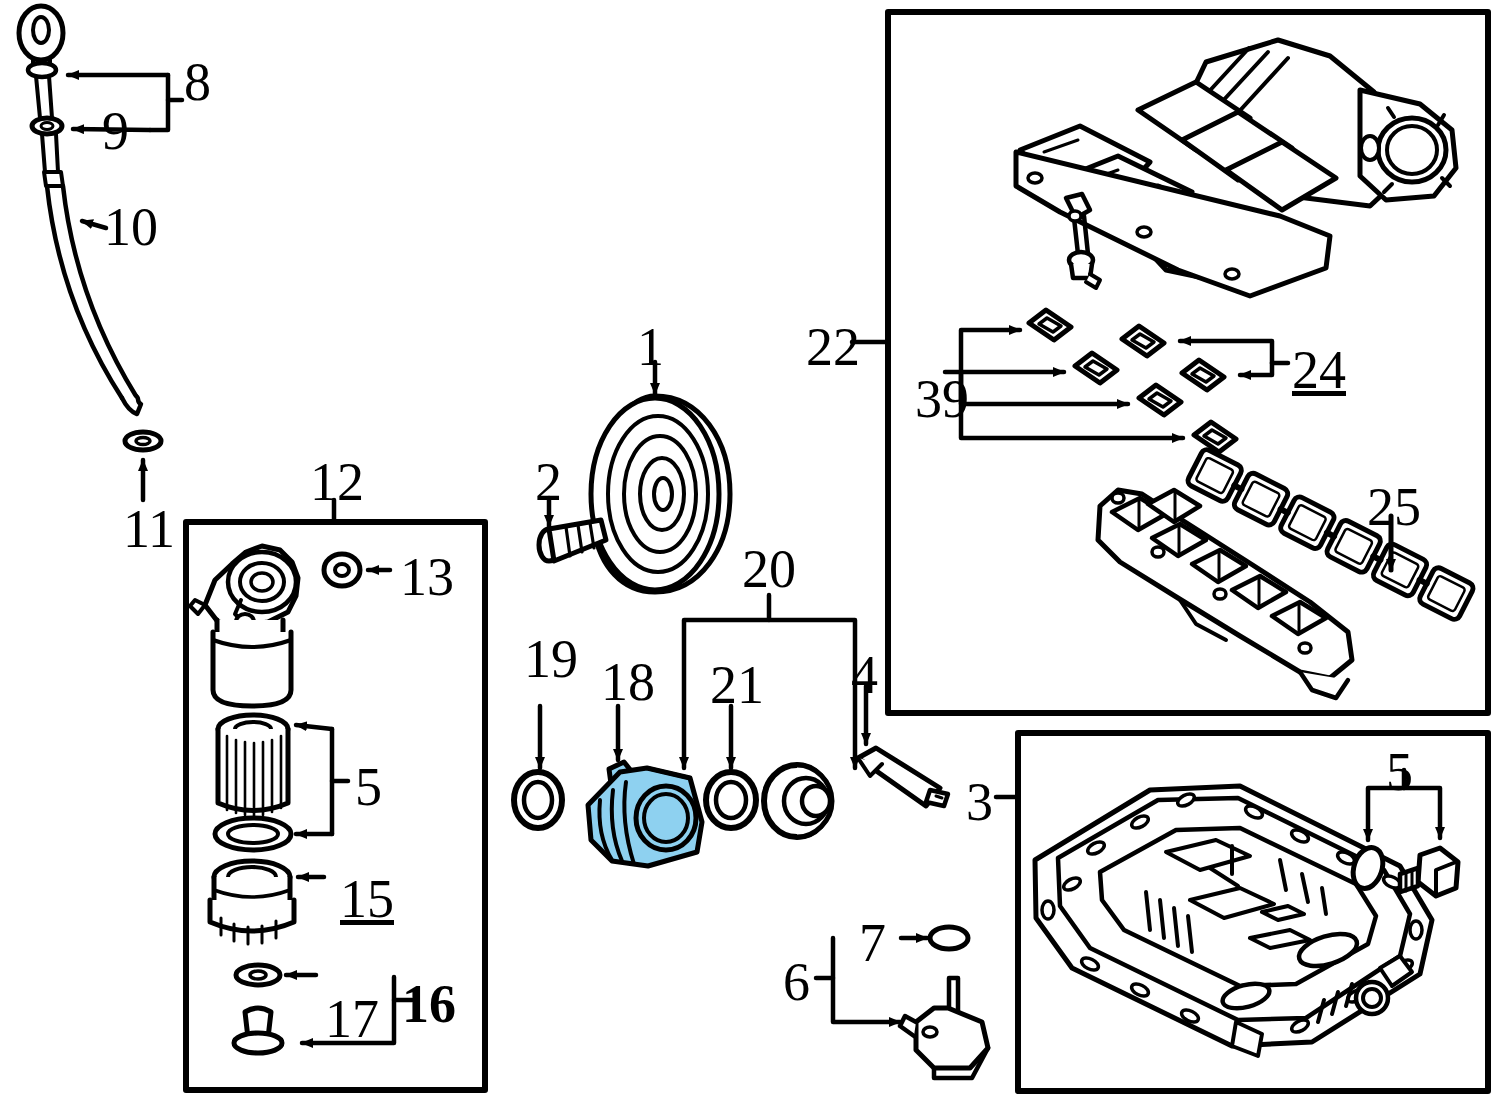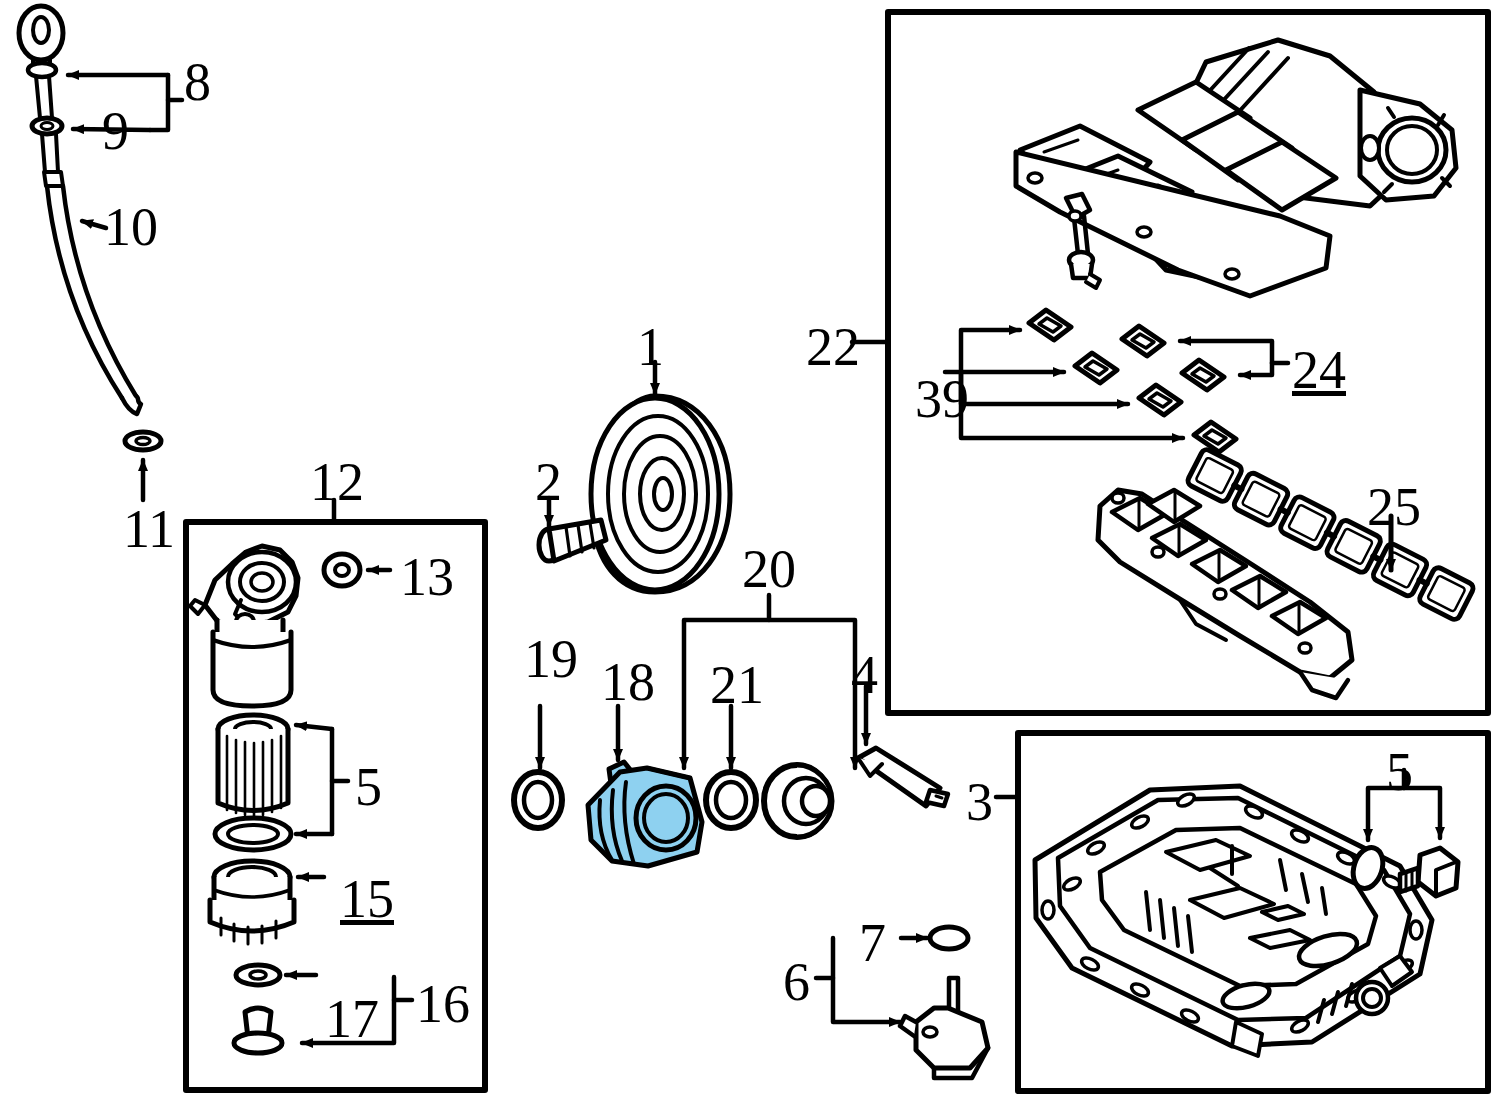--- a/index.html
+++ b/index.html
@@ -485,21 +485,21 @@
 <div class="num" style="left:783px;top:955px;">6</div>
 <div class="num" style="left:859px;top:916px;">7</div>
 <div class="num" style="left:184px;top:55px;">8</div>
 <div class="num" style="left:102px;top:104px;">9</div>
 <div class="num" style="left:104px;top:200px;">10</div>
 <div class="num" style="left:123px;top:482px;margin-top:20px;">11</div>
 <div class="num" style="left:310px;top:455px;">12</div>
 <div class="num" style="left:400px;top:550px;">13</div>
 <div class="num" style="left:355px;top:760px;">5</div>
 <div class="num" style="left:340px;top:872px;text-decoration:underline;">15</div>
-<div class="num" style="left:416px;top:977px;">16</div>
+<div class="num" style="left:402px;top:977px;font-weight:bold;">16</div>
 <div class="num" style="left:325px;top:952px;margin-top:40px;">17</div>
 <div class="num" style="left:601px;top:655px;">18</div>
 <div class="num" style="left:524px;top:632px;">19</div>
 <div class="num" style="left:742px;top:542px;">20</div>
 <div class="num" style="left:710px;top:658px;">21</div>
 <div class="num" style="left:806px;top:320px;">22</div>
 <div class="num" style="left:915px;top:372px;">39</div>
 <div class="num" style="left:1292px;top:343px;text-decoration:underline;">24</div>
 <div class="num" style="left:1367px;top:480px;">25</div>
 

